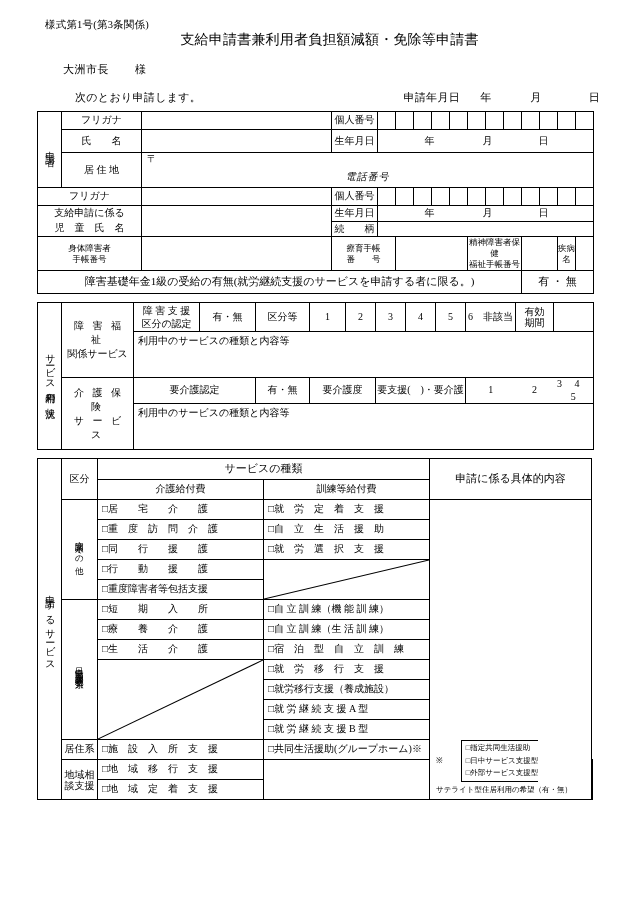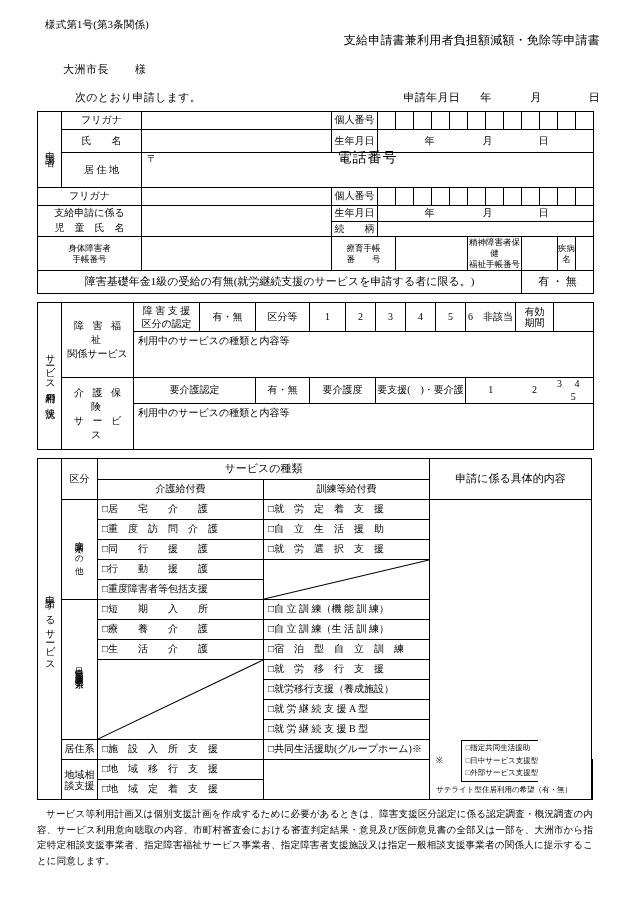--- a/index.html
+++ b/index.html
@@ -33,23 +33,23 @@
     letter-spacing: 0.2px;
   }
   .title-1 {
     font-size: 11.5px;
     line-height: 16px;
     text-align: center;
     padding-left: 14px;
     letter-spacing: 0.2px;
   }
   .title-2 {
-    font-size: 12px;
+    font-size: 14px;
     line-height: 16px;
-    text-align: right;
+    text-align: center;
     padding-left: 14px;
     letter-spacing: 0.2px;
   }
   .addressee {
     font-size: 11px;
     margin-top: 14px;
     padding-left: 18px;
     letter-spacing: 0.5px;
   }
   .addressee .sama { margin-left: 26px; }
@@ -116,23 +116,24 @@
 
   .postal { text-align: left; padding-left: 5px; font-size: 10px; }
   .telrow {
     position: relative;
     height: 34px;
   }
   .tel {
     position: absolute;
     left: 50%;
     transform: translateX(-50%);
-    bottom: 21px;
-    font-size: 14px;
+    bottom: 4px;
+    font-size: 10px;
     letter-spacing: 1px;
+    font-style: italic;
   }
   .ymd-inline .y { display:inline-block; width: 60px; text-align: center;}
   .ymd-inline .m { display:inline-block; width: 56px; text-align: center;}
   .ymd-inline .d { display:inline-block; width: 56px; text-align: center;}
 
   .twoline { font-size: 8.5px; line-height: 11px; }
 
   
   .t-status { width: 556px; margin: 8px auto 0 auto; }
   .t-status td { font-size: 10px; }
@@ -572,17 +573,14 @@
     </tr>
     <tr>
       <td class="svc">
         <span class="box">□</span><span>地　域　定　着　支　援</span>
       </td>
     </tr>
   </tbody>
       </table>
   </div>
 
-  <div class="consent">
-    <span class="indent">サービス等利用計画又は個別支援計画を作成するために必要があるときは、障害支援区分認定に係る認定調査・概況調査の内容、サービス利用意向聴取の内容、市町村審査会における審査判定結果・意見及び医師意見書の全部又は一部を、大洲市から指定特定相談支援事業者、指定障害福祉サービス事業者、指定障害者支援施設又は指定一般相談支援事業者の関係人に提示することに同意します。</span>
-  </div>
 
 </div>
 
 </body></html>

